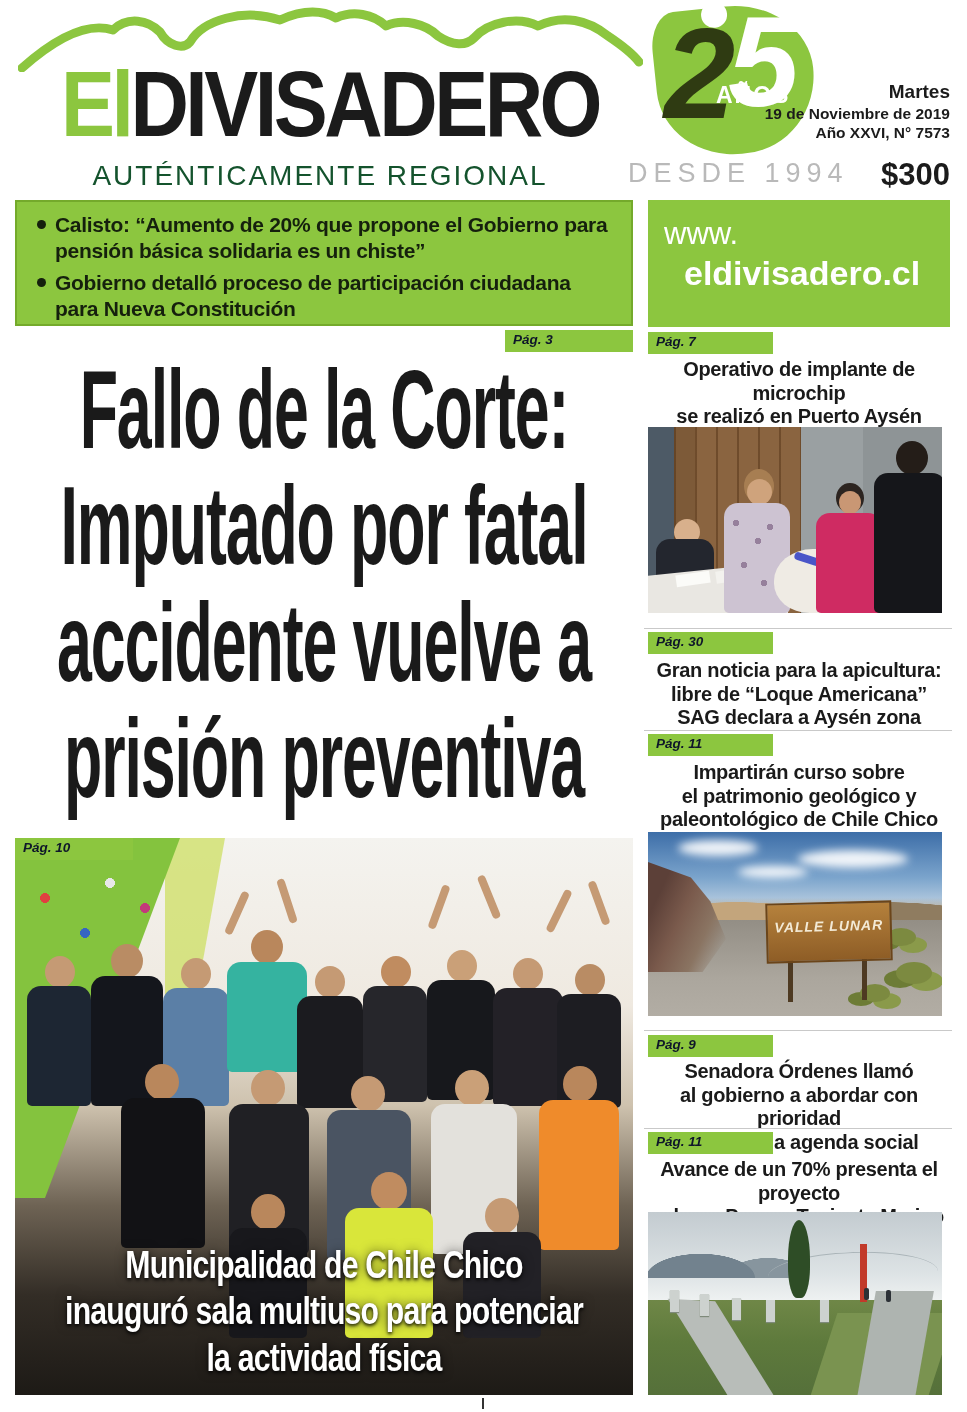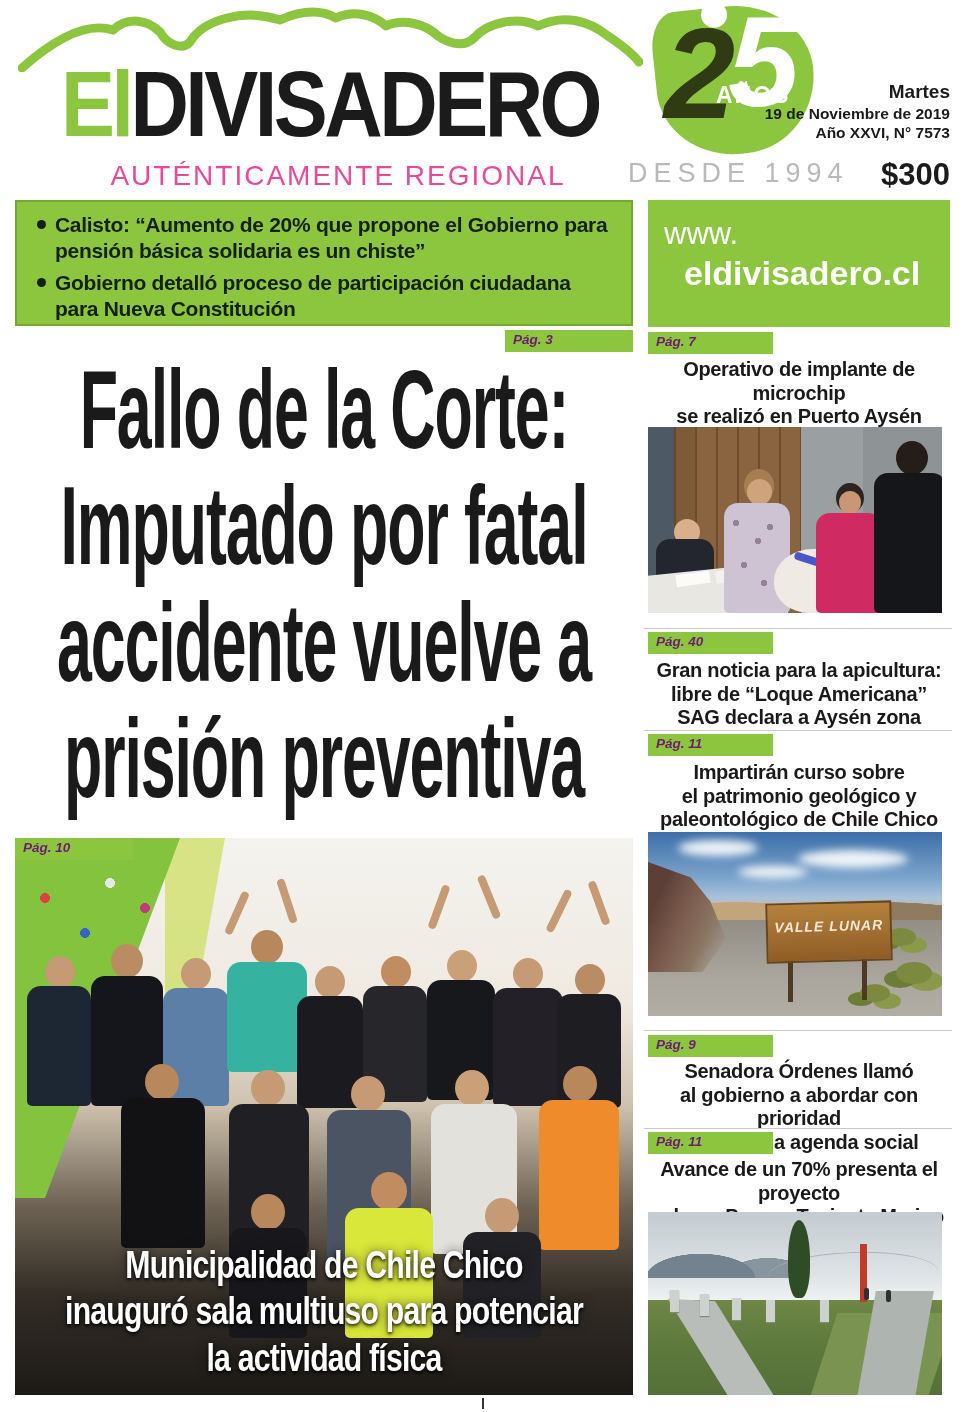--- a/index.html
+++ b/index.html
@@ -6,21 +6,21 @@
   body { background:#888; font-family:"Liberation Sans", sans-serif; }
   .page { position:relative; width:967px; height:1412px; background:#fff; margin:0 auto; overflow:hidden; }
 
   
   .ridge { position:absolute; left:18px; top:6px; width:625px; height:66px; }
   .brand { position:absolute; top:58px; left:-40px; width:740px; white-space:nowrap;
            font-weight:700; font-size:92px; line-height:1; letter-spacing:-4px;
            transform:scaleX(0.88); transform-origin:50% 0; text-align:center; color:#1b1b1b; }
   .brand .el { color:#8CC63F; }
   .tagline { position:absolute; top:160px; left:0; width:640px; text-align:center;
-             font-size:28px; letter-spacing:2px; color:#ec4899;margin-left:18px; }
+             font-size:28px; letter-spacing:2px; color:#14532d; }
   .anniv { position:absolute; left:650px; top:2px; width:170px; height:162px; }
   .pick { position:absolute; left:6px; top:4px; width:158px; height:148px; background:#8CC63F;
           border-radius:18% 60% 55% 58% / 30% 55% 62% 55%; transform:rotate(-6deg); }
   .pick-notch { position:absolute; left:52px; top:-6px; width:26px; height:26px; background:#fff;
           border-radius:50%; }
   .anniv .d2 { position:absolute; left:14px; top:8px; font-size:128px; font-weight:700; line-height:1;
           color:#2f3b12; font-style:italic; }
   .anniv .d5 { position:absolute; left:78px; top:-4px; font-size:128px; font-weight:700; line-height:1;
           color:#fff; font-style:italic; }
   .anniv .anios { position:absolute; left:66px; top:80px; font-size:23px; font-weight:700;
@@ -40,21 +40,21 @@
   .ticker .bullet::before { content:""; position:absolute; left:4px; top:8px; width:9px; height:9px;
             border-radius:50%; background:#15200d; }
 
   
   .webbox { position:absolute; left:648px; top:200px; width:302px; height:127px; background:#8CC63F;
             color:#fff; cursor:pointer; }
   .webbox .w1 { position:absolute; left:16px; top:16px; font-size:31px; }
   .webbox .w2 { position:absolute; left:36px; top:54px; font-size:34px; font-weight:700; }
 
   
-  .tag { position:absolute; height:22px; background:#8CC63F; color:#701a75; font-size:13.5px;
+  .tag { position:absolute; height:22px; background:#8CC63F; color:#0f172a; font-size:13.5px;
          font-weight:700; font-style:italic; padding:2px 4px 0 8px; }
 
   
   .lead-hl { position:absolute; top:352px; left:-226px; width:1100px; transform:scaleX(0.56);
              transform-origin:50% 0; text-align:center; font-weight:700; color:#1a1a1a;
              font-size:112px; line-height:1.04; letter-spacing:-2px; }
   .lead-hl span { display:block; white-space:nowrap; }
 
   
   .sb-hl { position:absolute; left:644px; width:310px; text-align:center; font-weight:700;
@@ -214,21 +214,21 @@
 
     <div class="blob hd" style="left:188px; top:56px; width:28px; height:30px; background:#2c2420;"></div>
     <div class="blob hd" style="left:191px; top:64px; width:22px; height:23px; background:#c99774;"></div>
     <div class="blob bd" style="left:168px; top:86px; width:66px; height:100px; background:#cf2b62;"></div>
 
     <div class="blob hd" style="left:248px; top:14px; width:32px; height:34px; background:#241d18;"></div>
     <div class="blob bd" style="left:226px; top:46px; width:72px; height:140px; background:#15161a;"></div>
   </div>
 
   <div class="sep" style="top:628px;"></div>
-  <div class="tag" style="left:648px; top:632px; width:125px;">Pág. 40</div>
+  <div class="tag" style="left:648px; top:632px; width:125px;">Pág. 30</div>
   <div class="sb-hl" style="top:659px;">
     <span>Gran noticia para la apicultura:</span>
     <span>libre de “Loque Americana”</span>
     <span>SAG declara a Aysén zona</span>
   </div>
 
   <div class="sep" style="top:730px;"></div>
   <div class="tag" style="left:648px; top:734px; width:125px;">Pág. 11</div>
   <div class="sb-hl" style="top:761px;">
     <span>Impartirán curso sobre</span>

